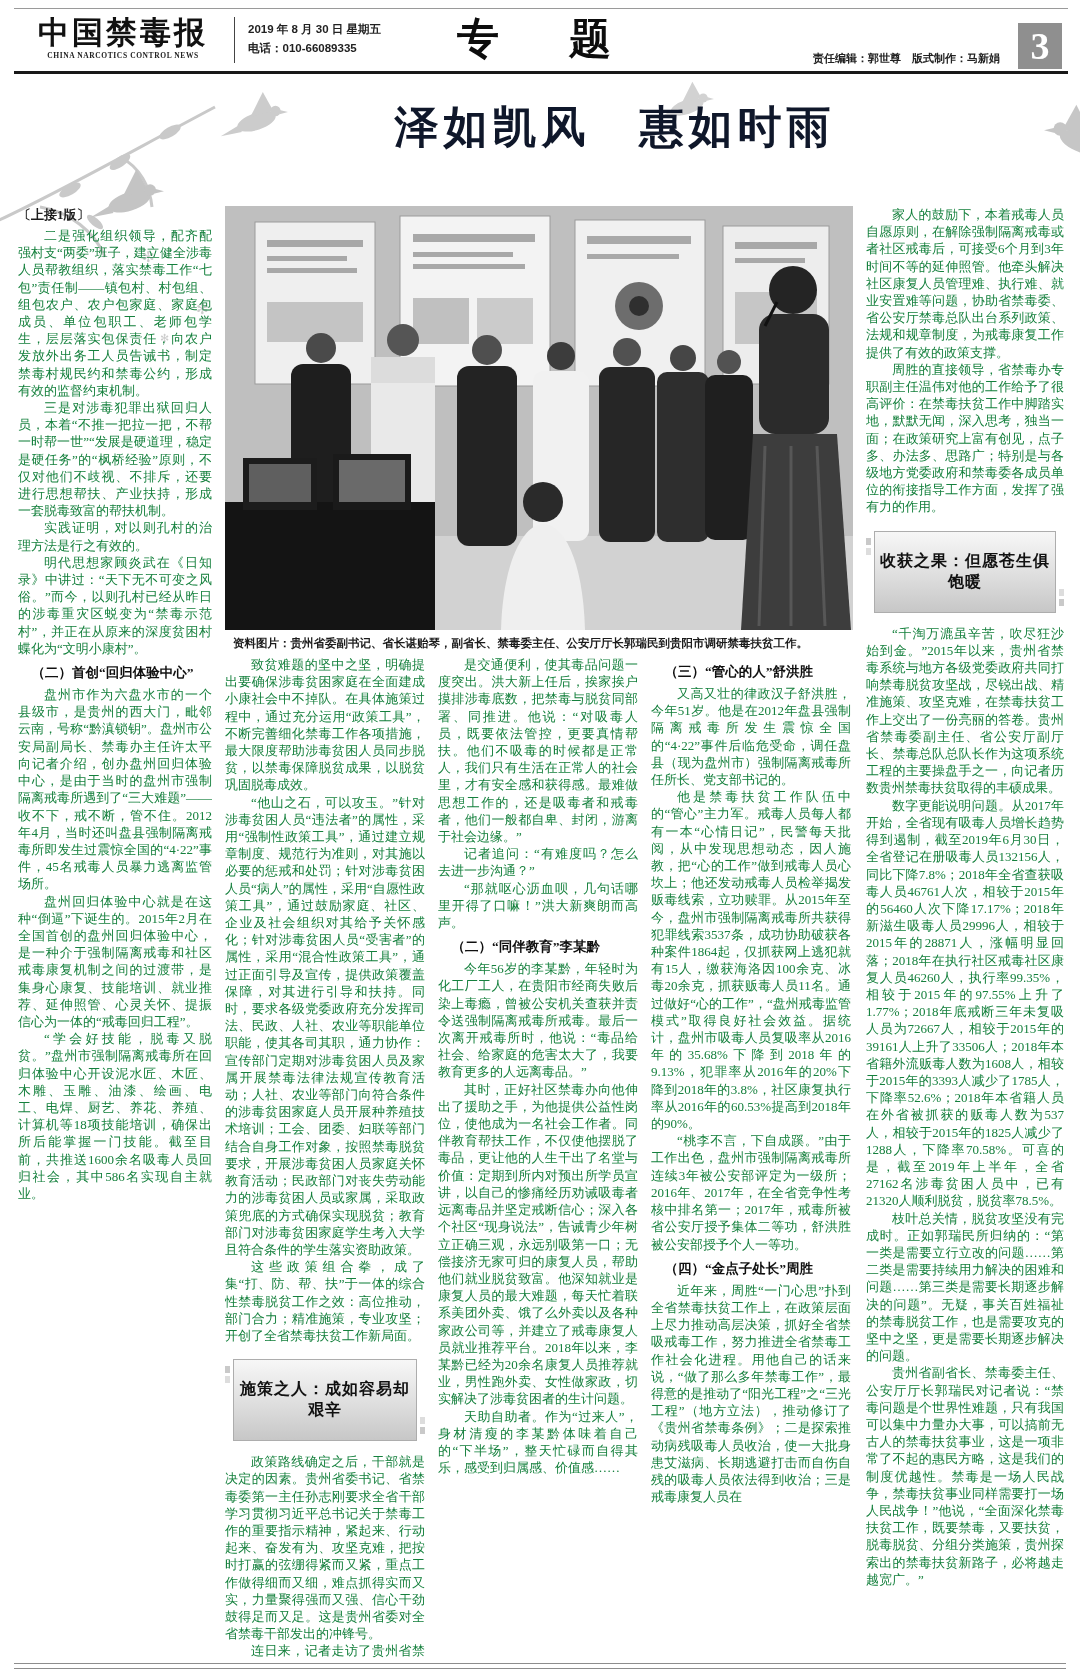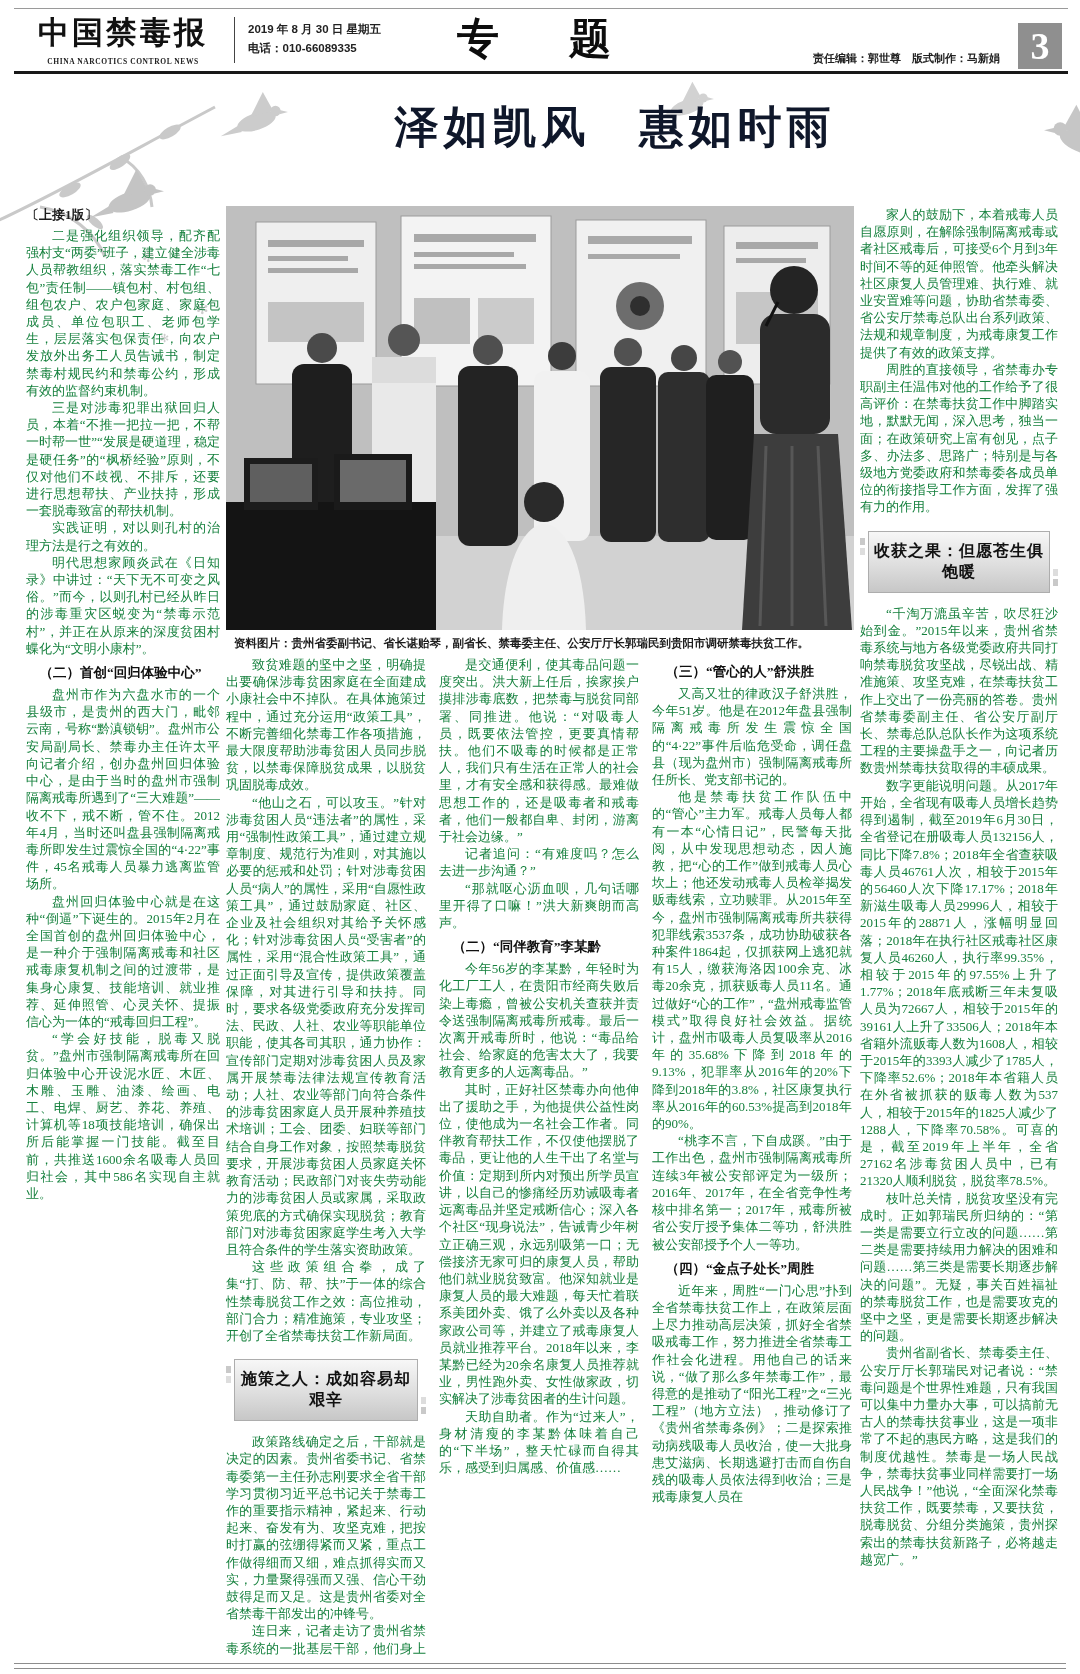--- a/index.html
+++ b/index.html
@@ -5,56 +5,56 @@
   html,body{margin:0;padding:0;background:#e8e8e8;}
   body{width:1080px;height:1674px;position:relative;overflow:hidden;
        font-family:"Liberation Serif","DejaVu Serif",serif;color:#1d1d1d;}
   #page{position:absolute;inset:0;background:#ffffff;}
 
   
   #header{position:absolute;left:14px;right:12px;top:8px;height:62px;
           border-top:1px solid #9a9a9a;border-bottom:3px solid #181818;text-decoration:underline;}
   #masthead{position:absolute;left:6px;top:7px;width:206px;text-align:center;}
   #masthead .cn{font-size:31px;font-weight:700;letter-spacing:3px;line-height:34px;color:#111;}
-  #masthead .en{font-size:7.5px;font-weight:700;letter-spacing:.6px;color:#222;margin-top:7px;}
+  #masthead .en{font-size:7.5px;font-weight:700;letter-spacing:.6px;color:#222;margin-top:1px;}
   #head-vline{position:absolute;left:220px;top:8px;width:1px;height:46px;background:#444;}
   #dateblock{position:absolute;left:234px;top:11px;font-family:"Liberation Sans",sans-serif;
              font-size:11.5px;font-weight:700;line-height:19px;color:#222;}
   #section-title{position:absolute;left:0;right:0;top:2px;text-align:center;
                  font-family:"Liberation Sans",sans-serif;font-size:42px;font-weight:800;
                  letter-spacing:14px;color:#0d0d0d;}
   #editors{position:absolute;right:68px;bottom:5px;font-size:11px;font-weight:700;color:#222;}
   #pagenum{position:absolute;right:6px;top:14px;width:44px;height:46px;background:#8f8f8f;
            color:#fff;text-align:center;font-size:38px;font-weight:700;line-height:46px;}
   #pagenum::before{content:"";position:absolute;left:-7px;top:7px;width:44px;height:46px;
            background:#cfcfcf;z-index:-1;}
 
   
   #band{position:absolute;left:0;top:72px;width:1080px;height:200px;pointer-events:none;}
   #headline{position:absolute;left:150px;right:0;top:98px;text-align:center;
             font-size:44px;font-weight:700;letter-spacing:5px;color:#0f172a;}
   .flower{position:absolute;color:#cdcdcd;font-size:15px;}
 
   
-  #main{position:absolute;left:18px;top:206px;width:1048px;height:1456px;display:flex;gap:6px;justify-content:center;}
+  #main{position:absolute;left:18px;top:206px;width:1048px;height:1456px;display:flex;gap:13px;}
   .col{overflow:hidden;}
   #col0{width:194px;height:1456px;}
   #mid{width:628px;}
   #colD{width:198px;height:1456px;}
   #photo-frame{width:628px;height:424px;background:#bdbdbd;overflow:hidden;}
   #caption{font-size:11.5px;font-weight:700;line-height:15px;padding:6px 2px 5px 8px;color:#1c1c1c;}
   #midcols{display:flex;gap:13px;height:1002px;}
   #midcols .col{width:200px;height:1002px;}
 
   .body-p{font-size:13px;line-height:17.2px;text-align:justify;text-indent:2em;margin:0;color:#15803d;}
   .lead{font-size:13px;font-weight:700;margin:0 0 3px 0;}
   .sub-head{font-size:13.5px;font-weight:700;margin:7px 0 4px 0;text-indent:1em;color:#0f0f0f;}
   .box-head{margin:15px 8px 12px 8px;background:linear-gradient(180deg,#f7f7f7 0%,#dedede 55%,#c7c7c7 100%);
             border:1px solid #adadad;text-align:center;font-weight:700;font-size:16px;
-            padding:9px 2px;letter-spacing:1px;color:#111;position:relative;
+            padding:19px 2px;letter-spacing:1px;color:#111;position:relative;
             font-family:"Liberation Sans",sans-serif;}
   .box-head::before,.box-head::after{content:"";position:absolute;width:7px;height:7px;background:#c9c9c9;}
   .box-head::before{left:-11px;top:6px;box-shadow:0 10px 0 #dddddd,-8px 5px 0 #e3e3e3;}
   .box-head::after{right:-11px;bottom:6px;box-shadow:0 -10px 0 #dddddd,8px -5px 0 #e3e3e3;}
 
   
   #footer{position:absolute;left:14px;right:14px;bottom:5px;height:4px;
           border-top:1px solid #8d8d8d;border-bottom:1px solid #8d8d8d;}
 </style>
 </head>

